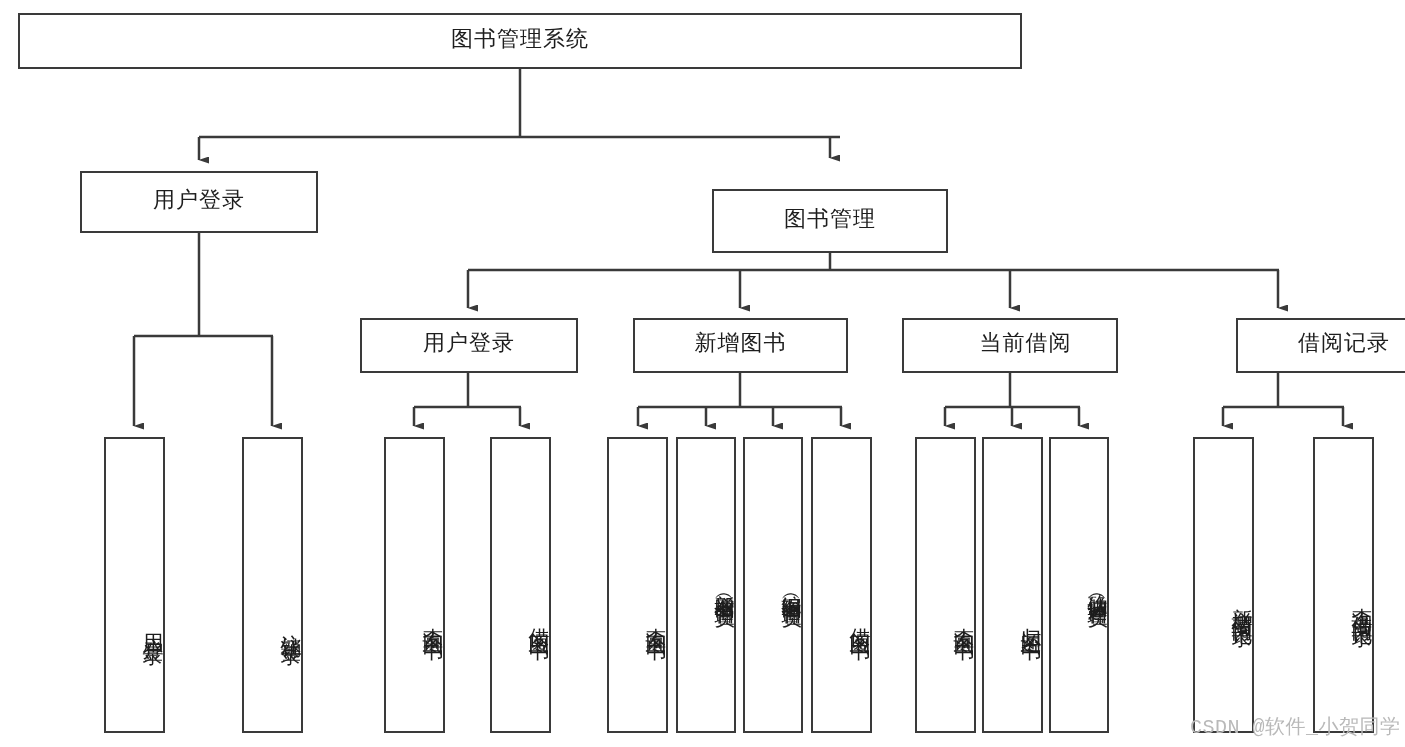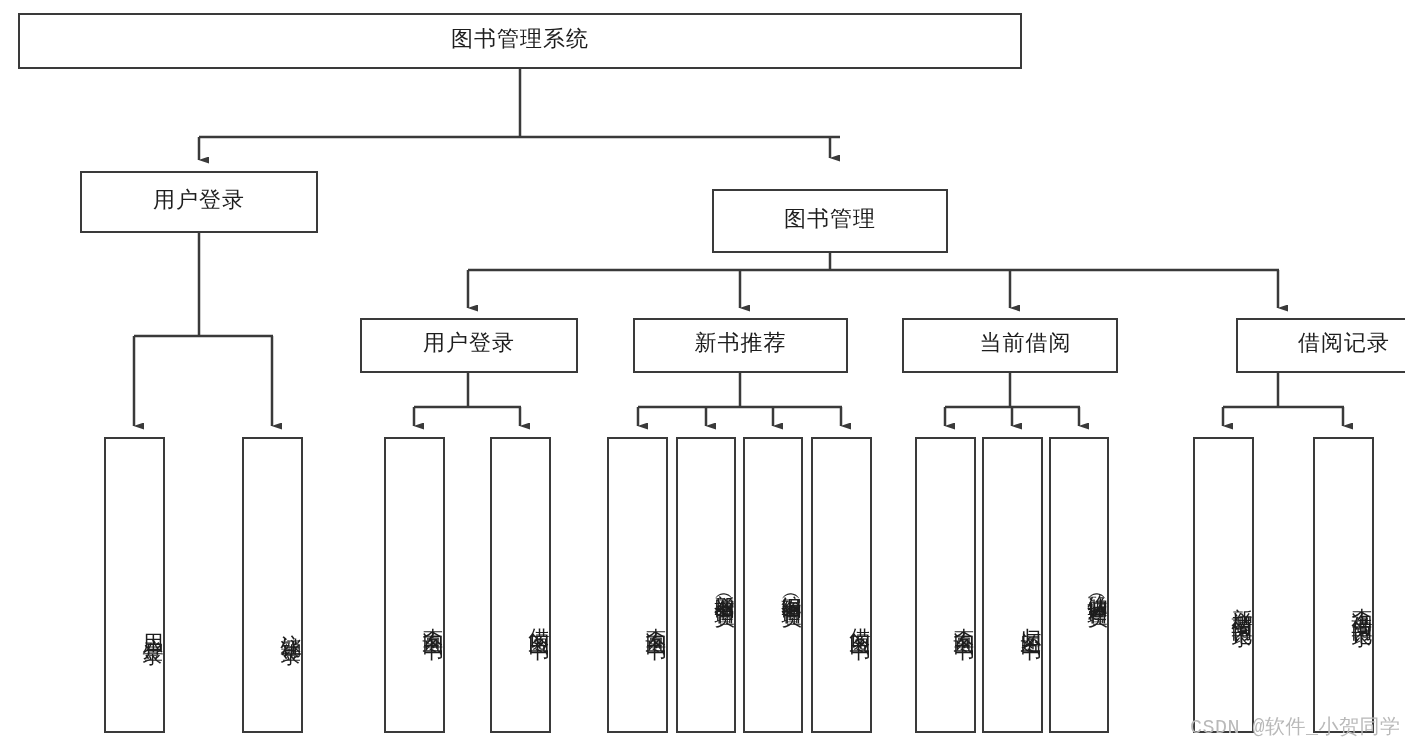--- a/index.html
+++ b/index.html
@@ -121,21 +121,21 @@
       <path d="M1343,407 L1343,426" marker-end="url(#arrow)"></path>
     </g>
   </svg>
 
   <div class="node root" style="left:18px; top:13px; width:1004px; height:56px;">图书管理系统</div>
 
   <div class="node level1" style="left:80px; top:171px; width:238px; height:62px;">用户登录</div>
   <div class="node level1" style="left:712px; top:169px; width:236px; height:64px;margin-top:20px;">图书管理</div>
 
   <div class="node level2" style="left:360px; top:318px; width:218px; height:55px;">用户登录</div>
-  <div class="node level2" style="left:633px; top:318px; width:215px; height:55px;">新书推荐</div>
+  <div class="node level2" style="left:633px; top:318px; width:215px; height:55px;">新增图书</div>
   <div class="node level2" style="left:902px; top:318px; width:216px; height:55px;padding-left:31px;">当前借阅</div>
   <div class="node level2" style="left:1236px; top:318px; width:216px; height:55px;">借阅记录</div>
 
   <div class="node leaf" style="left:104px; top:437px; width:61px; height:296px; padding-top:80px;">用户登录</div>
   <div class="node leaf" style="left:242px; top:437px; width:61px; height:296px; padding-top:80px;">注销登录</div>
 
   <div class="node leaf" style="left:384px; top:437px; width:61px; height:296px; padding-top:68px;">查询图书</div>
   <div class="node leaf" style="left:490px; top:437px; width:61px; height:296px; padding-top:68px;">借阅图书</div>
 
   <div class="node leaf" style="left:607px; top:437px; width:61px; height:296px; padding-top:68px;">查询图书</div>

